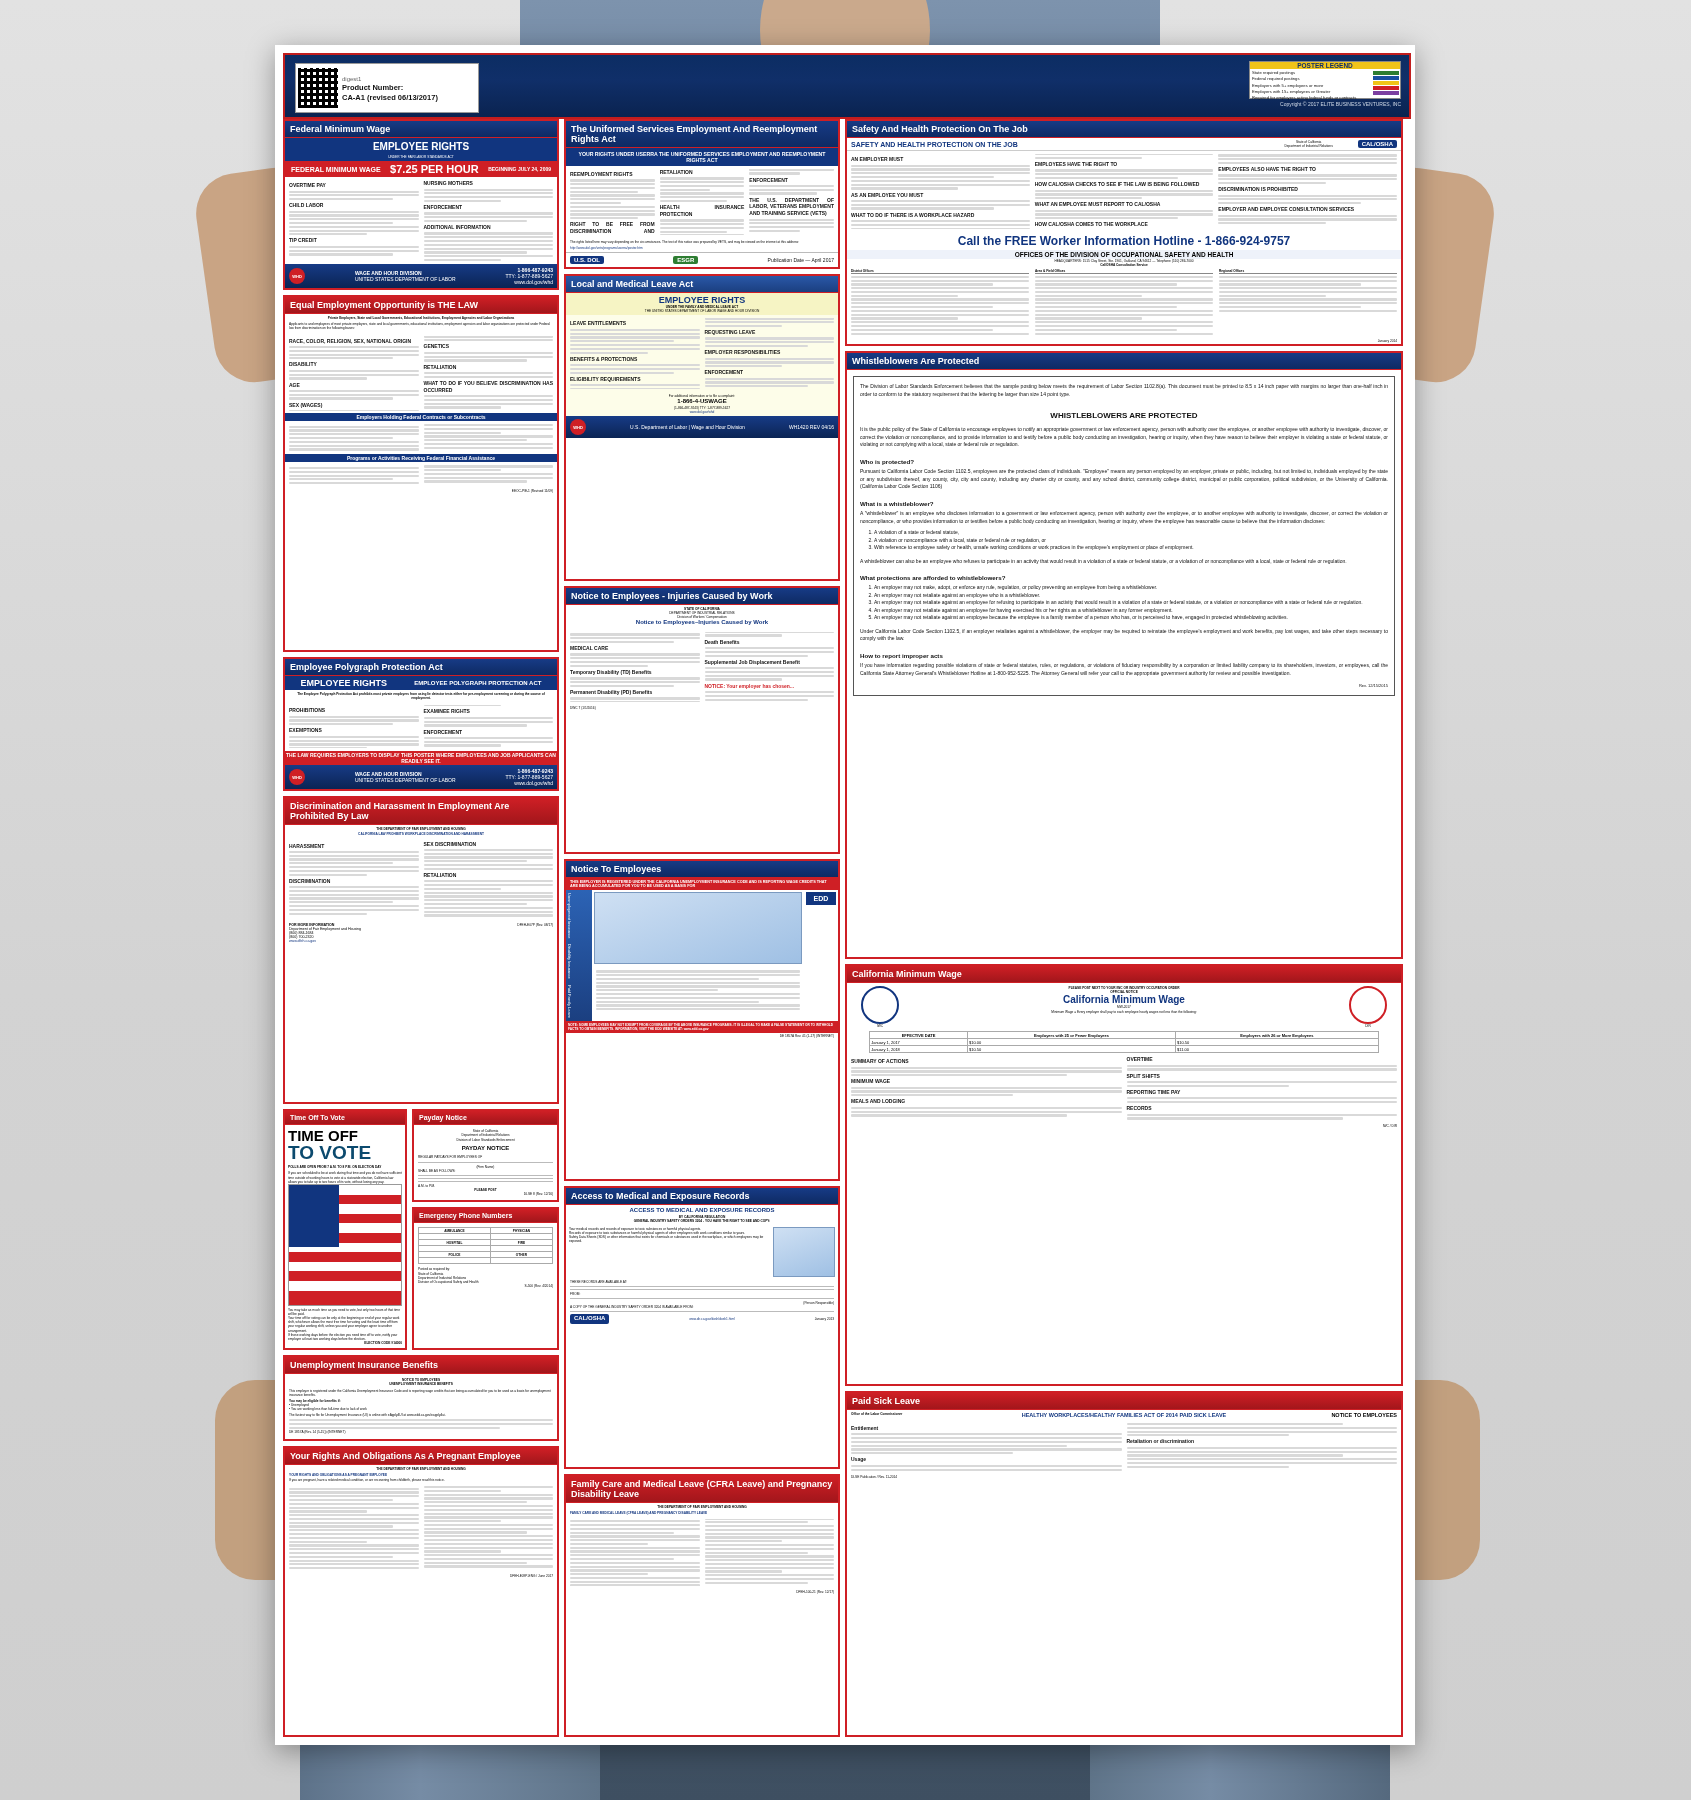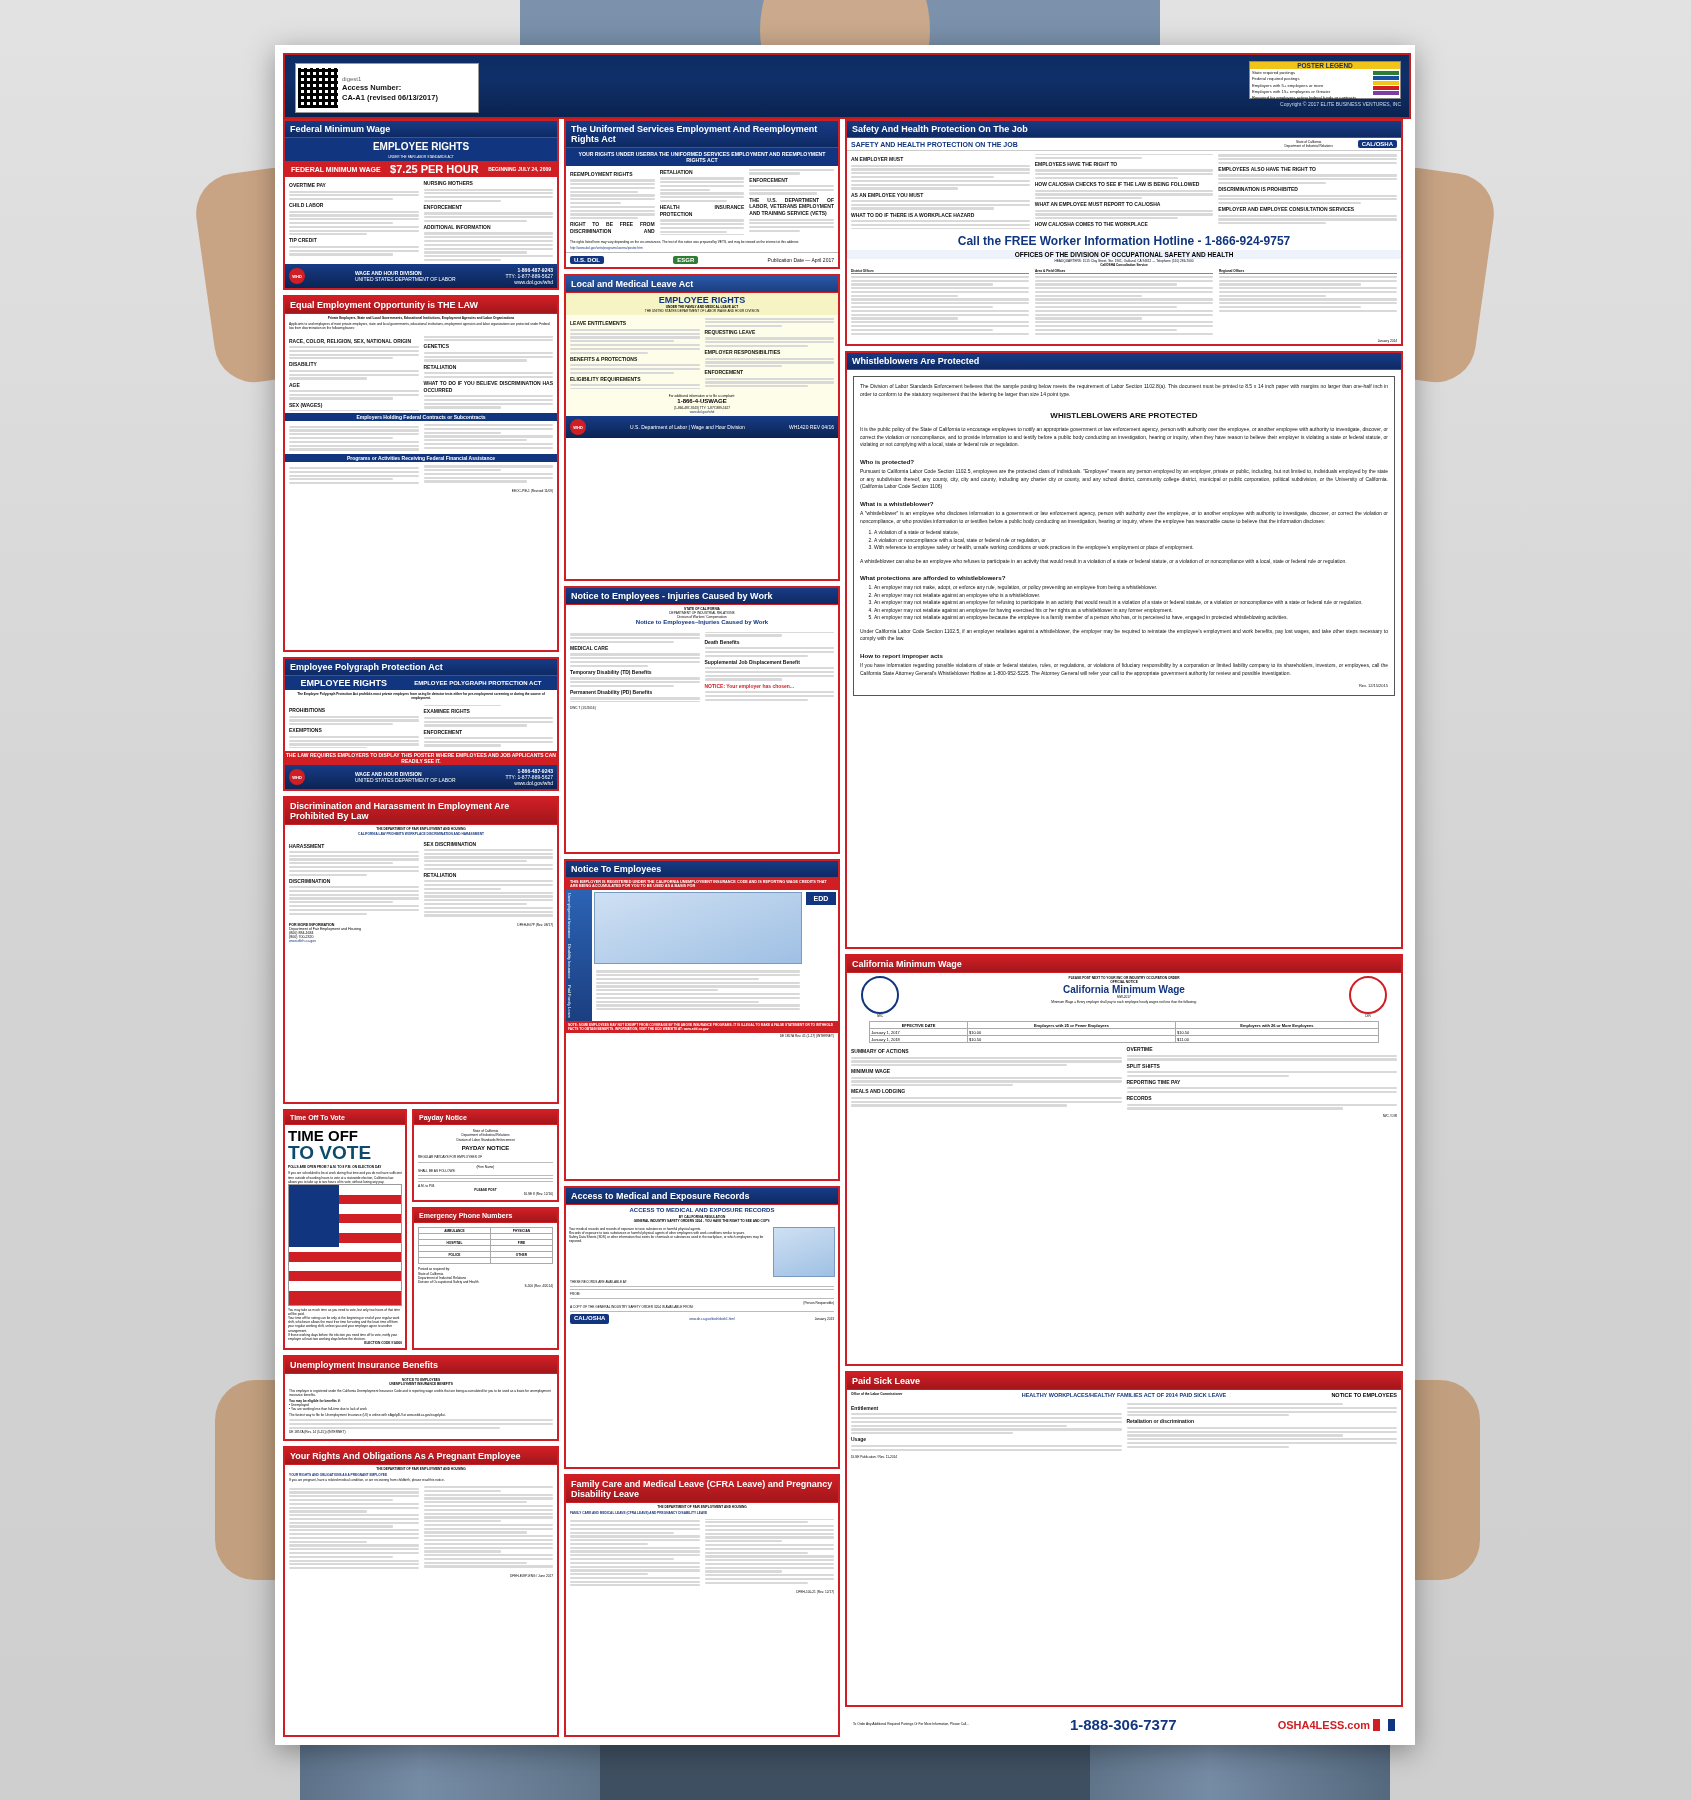--- a/index.html
+++ b/index.html
@@ -148,21 +148,21 @@
 <div class="hand-r2"></div>
 
 <div class="poster">
 <div class="poster-inner">
 
   <div class="header">
     <div class="prodbox">
       <div class="qr"></div>
       <div class="prod-txt">
         <span class="sm">digest1</span><br>
-        <span>Access Number:</span><br>
+        <span>Product Number:</span><br>
         <span>CA-A1 (revised 06/13/2017)</span>
       </div>
     </div>
     <div class="legend">
       <div class="legend-title">POSTER LEGEND</div>
       <div class="legend-rows">
         <div class="legend-left">
           <div>State required postings</div>
           <div>Federal required postings</div>
           <div>Employers with 5+ employees or more</div>
@@ -1059,25 +1059,17 @@
           <div class="fakeline"></div>
               <div class="fakeline"></div>
               <div class="fakeline m"></div>
           <div class="fakeline"></div>
               <div class="fakeline"></div>
               <div class="fakeline s"></div>
         </div>
         <div class="tiny" style="text-align:left;padding:1px 4px;">DLSE Publication / Rev. 11-2014</div>
       </div>
 
-      <div style="display:flex;align-items:center;justify-content:space-between;padding:4px 8px;">
-        <div class="tiny" style="max-width:150px;">To Order Any Additional Required Postings Or For More Information, Please Call...</div>
-        <div class="phone-line" style="font-size:15px;">1-888-306-7377</div>
-        <div class="rowflex" style="align-items:center;gap:3px;">
-          <div class="osha4less">OSHA4LESS.com</div>
-          <div style="width:22px;height:12px;" class="flagbar"></div>
-        </div>
-      </div>
 
     </div>
   </div>
 </div>
 </div>
 
 </body></html>

